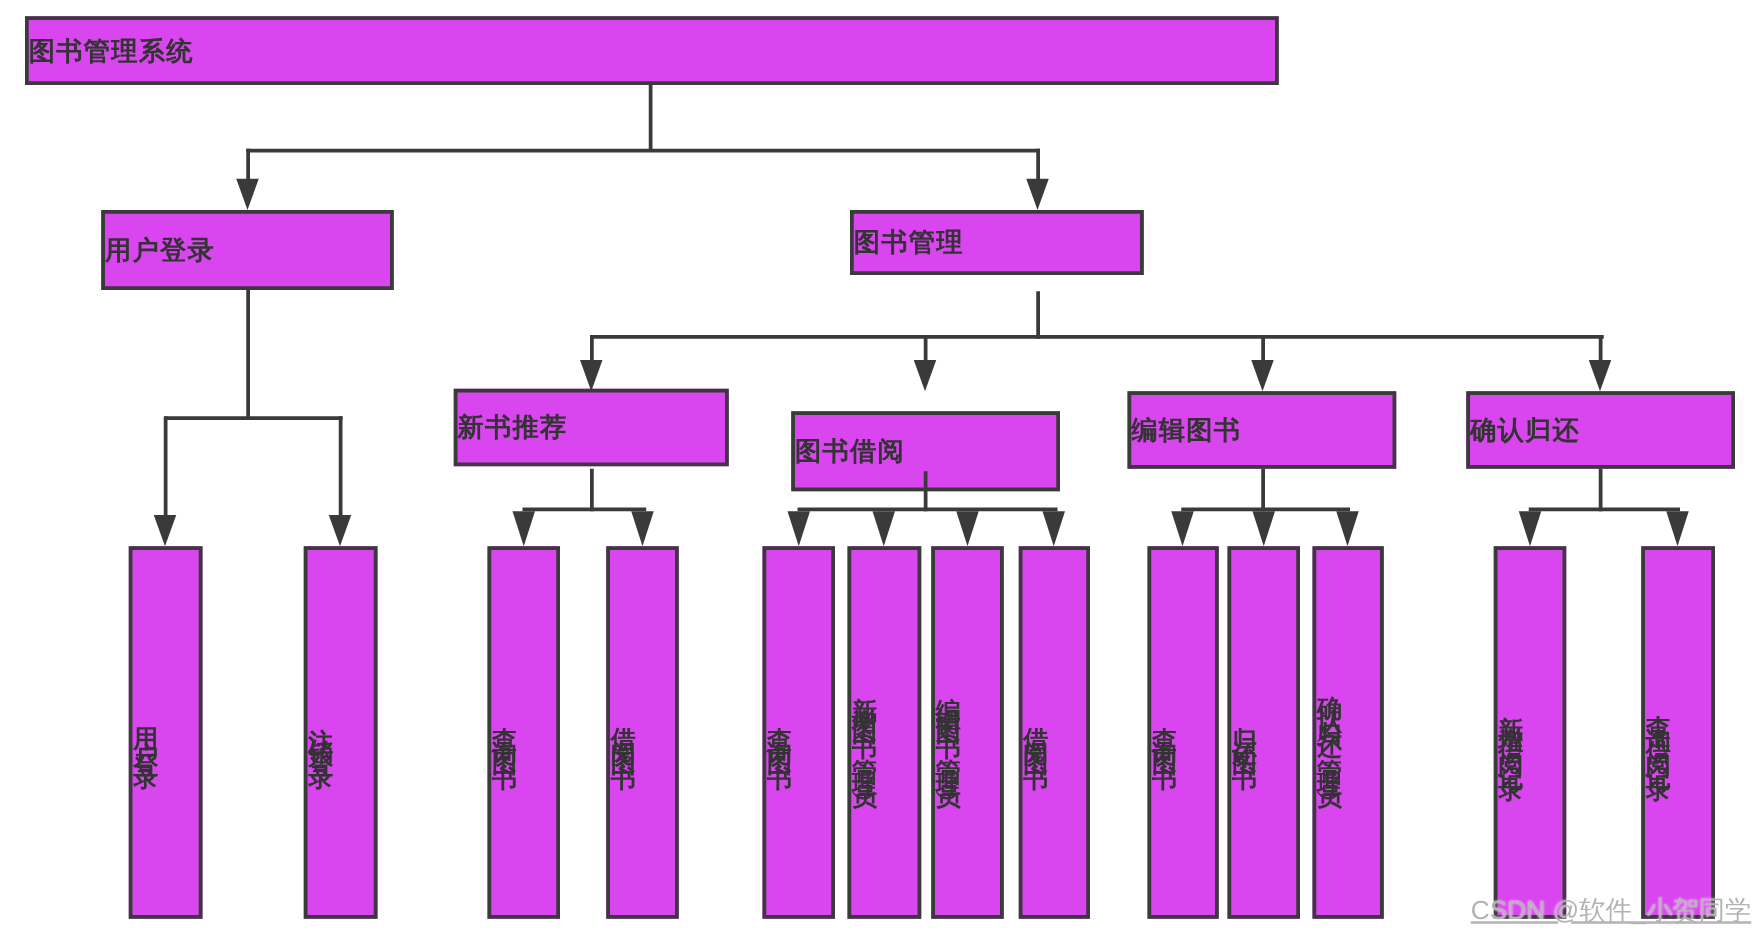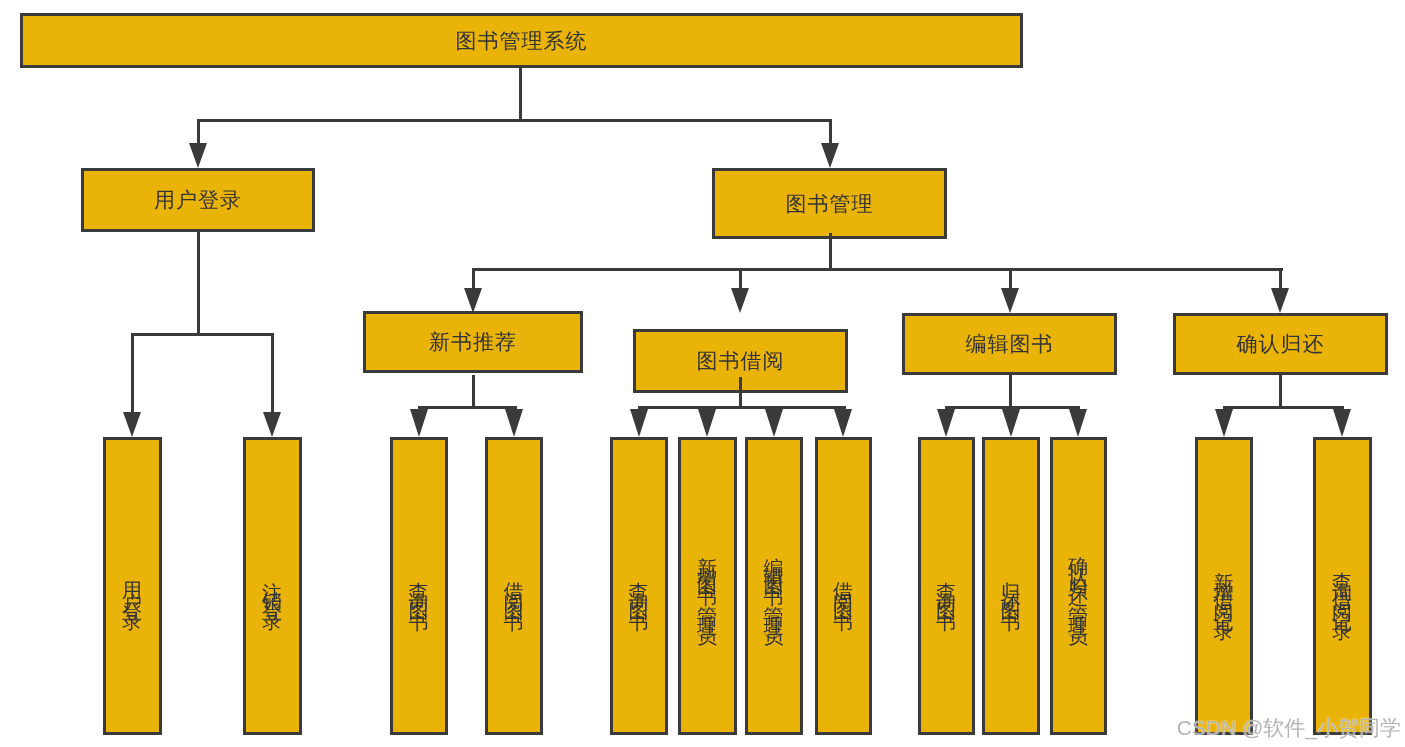--- a/index.html
+++ b/index.html
@@ -1,58 +1,60 @@
 <!DOCTYPE html>
 <html><head>
 <meta charset="utf-8">
 <style>
   html,body{margin:0;padding:0;background:#fff;}
   #canvas{
     position:relative;width:1405px;height:747px;background:#ffffff;
     font-family:"Liberation Sans","DejaVu Sans",sans-serif;overflow:hidden;
   }
   .box{
-    position:absolute;box-sizing:border-box;background:#eab308;
-    border:3px solid #3a3a3a;display:flex;align-items:center;justify-content:center;
+    position:absolute;box-sizing:border-box;background:#d946ef;
+    border:3px solid #3a3a3a;display:flex;align-items:center;
     color:#333;
+    font-weight:bold;
   }
   .box.h span{font-size:21px;letter-spacing:1px;white-space:nowrap;}
   .box.v span{
     writing-mode:vertical-rl;text-orientation:mixed;
     font-size:20px;letter-spacing:10px;line-height:1;white-space:nowrap;
   }
   .vline{position:absolute;width:3px;background:#3a3a3a;}
   .hline{position:absolute;height:3px;background:#3a3a3a;}
   .arr{
     position:absolute;width:0;height:0;
     border-left:9px solid transparent;border-right:9px solid transparent;
     border-top:26px solid #3a3a3a;
   }
   .arr.sm{border-top-width:25px;}
   .arr.lf{border-top-width:28px;}
   #watermark{
     position:absolute;right:4px;top:714px;z-index:10;
     color:#b3b3b3;font-size:21px;white-space:nowrap;
     text-shadow:0 0 2px #ffffff;
+    text-decoration:underline;
   }
 </style>
 </head>
 <body>
 
 <div id="canvas">
 
   <div class="box h" style="left:20px;top:13px;width:1003px;height:55px">
     <span>图书管理系统</span>
   </div>
 
   <div class="box h" style="left:81px;top:168px;width:234px;height:64px">
     <span>用户登录</span>
   </div>
 
-  <div class="box h" style="left:712px;top:168px;width:235px;height:71px">
+  <div class="box h" style="left:680px;top:168px;width:235px;height:52px">
     <span>图书管理</span>
   </div>
 
   <div class="box h" style="left:363px;top:311px;width:220px;height:62px">
     <span>新书推荐</span>
   </div>
 
   <div class="box h" style="left:633px;top:329px;width:215px;height:64px">
     <span>图书借阅</span>
   </div>

